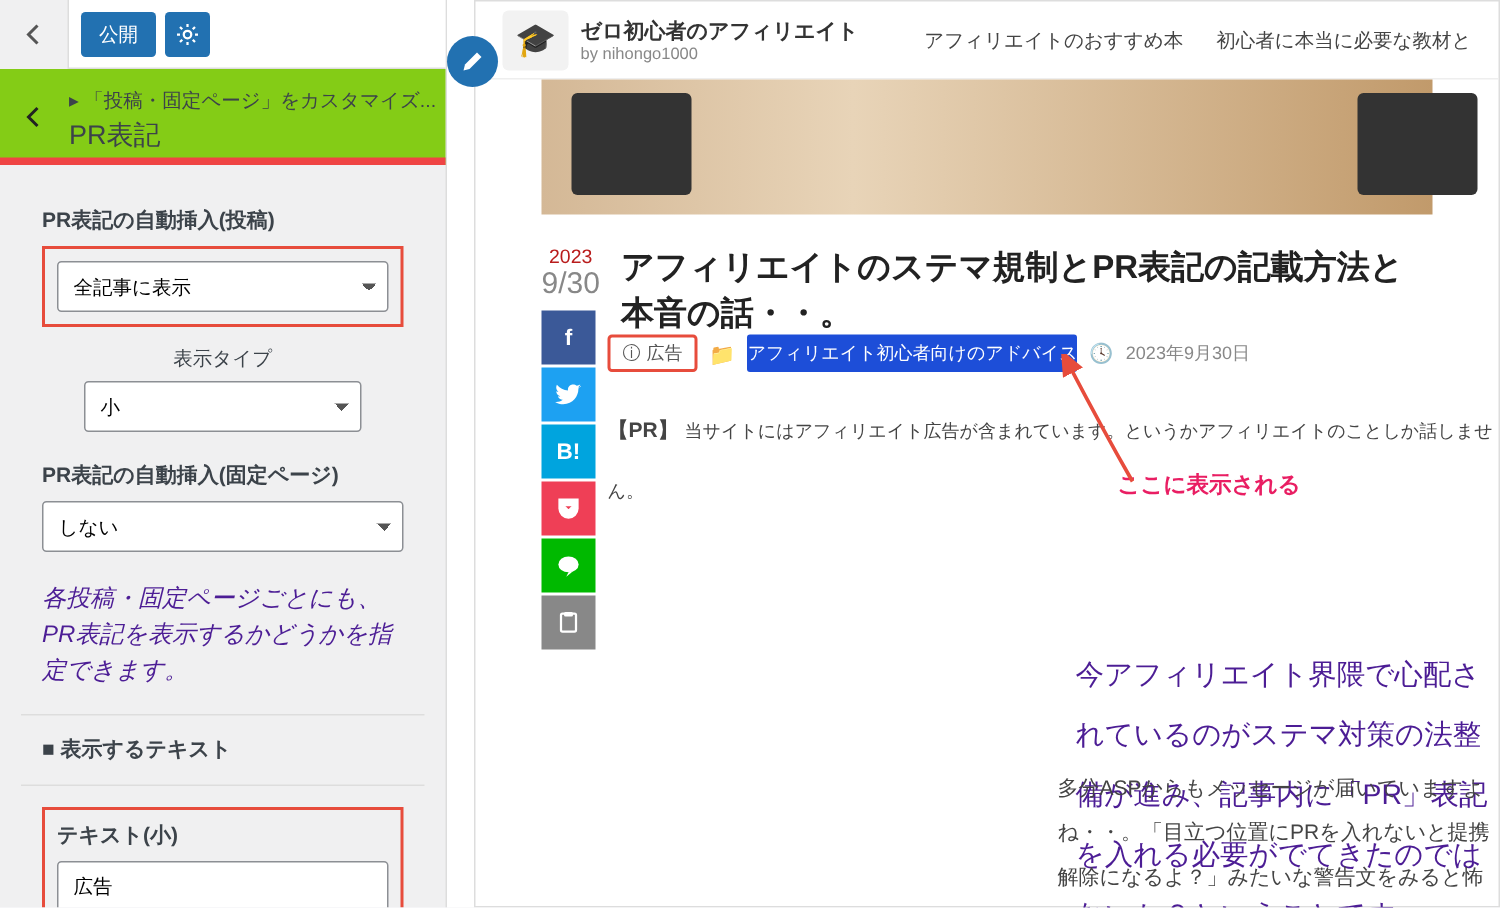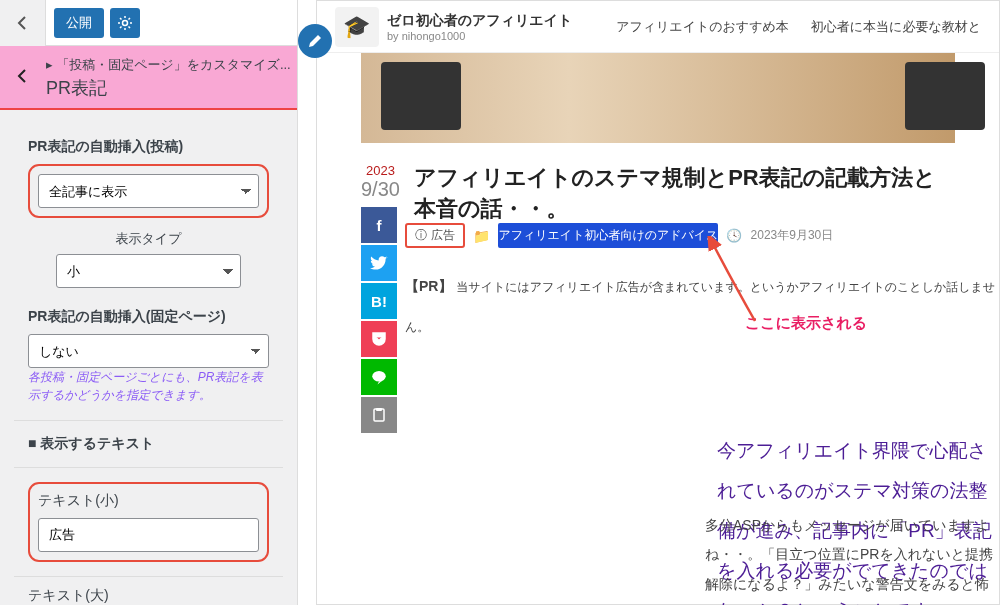--- a/index.html
+++ b/index.html
@@ -5,32 +5,32 @@
 *{margin:0;padding:0;box-sizing:border-box;font-family:"Hiragino Sans","Meiryo",sans-serif}
 body{width:1000px;height:605px;overflow:hidden;background:#f0f0f1;font-size:13px;color:#3c434a;position:relative}
 
 
 .sidebar{width:298px;height:605px;background:#f0f0f1;border-right:1px solid #ddd;position:absolute;left:0;top:0}
 .collapse-bar{width:46px;height:46px;position:absolute;left:0;top:0;display:flex;align-items:center;justify-content:center;border-right:1px solid #ddd}
 .top-bar{position:absolute;left:46px;top:0;right:0;height:46px;background:#fff;display:flex;align-items:center;padding:0 8px;gap:6px;border-bottom:1px solid #ddd}
 .publish-btn{background:#2271b1;color:#fff;border:none;padding:6px 12px;border-radius:3px;font-size:13px}
 .gear-btn{background:#2271b1;color:#fff;border:none;width:30px;height:30px;border-radius:3px;display:flex;align-items:center;justify-content:center}
 
-.breadcrumb-row{position:absolute;left:0;top:46px;right:0;height:64px;background:#f9a8d4;border-bottom:2px solid #ef4444;display:flex;align-items:flex-end;padding:8px 0}
+.breadcrumb-row{position:absolute;left:0;top:46px;right:0;height:64px;background:#84cc16;border-bottom:5px solid #ef4444;display:flex;align-items:flex-start;padding:8px 0}
 .back-btn{width:46px;height:48px;display:flex;align-items:center;justify-content:center;font-size:20px}
 .crumb-text{padding-top:4px;font-size:13px;color:#3c434a}
 .crumb-title{font-size:18px;color:#3c434a;margin-top:2px}
 
 .panel{position:absolute;left:0;top:110px;right:0;bottom:0;overflow:hidden;padding:28px}
 .section-label{font-size:14px;font-weight:bold;margin-bottom:8px}
-.highlight-red{border:2px solid #e74c3c;padding:8px;border-radius:11px;margin-bottom:12px}
+.highlight-red{border:2px solid #e74c3c;padding:8px;border-radius:0;margin-bottom:12px}
 .select{width:100%;height:34px;border:1px solid #8c8f94;background:#fff;border-radius:3px;padding:0 28px 0 10px;font-size:13px;appearance:none;background-image:linear-gradient(45deg,transparent 50%,#555 50%),linear-gradient(135deg,#555 50%,transparent 50%);background-position:right 12px center,right 7px center;background-size:5px 5px;background-repeat:no-repeat}
 .sub-label{font-size:13px;margin:10px 0 6px;text-align:center}
 .sub-select-wrap{padding:0 28px}
-.desc{color:#8b5cf6;font-size:12px;font-style:italic;margin:0 0 16px;line-height:1.5}
+.desc{color:#4c1d95;font-size:16px;font-style:italic;margin:20px 0 16px;line-height:1.5}
 .sep{border-top:1px solid #ddd;margin:10px -14px 14px}
 .heading{font-weight:bold;font-size:14px;margin-bottom:14px}
 .text-input{width:100%;height:34px;border:1px solid #8c8f94;background:#fff;border-radius:3px;padding:0 10px;font-size:13px}
 .bottom-sep{border-top:1px solid #ddd;margin:14px -14px 10px}
 
 
 .preview{position:absolute;left:298px;top:0;right:0;bottom:0;background:#fff}
 .prev-inner{position:absolute;left:18px;top:0;right:0;bottom:0;border:1px solid #ddd;background:#fff}
 .circle-btn{position:absolute;left:0;top:24px;width:34px;height:34px;border-radius:50%;background:#2271b1;color:#fff;display:flex;align-items:center;justify-content:center;z-index:5}
 
@@ -123,21 +123,21 @@
     <select class="select">
       <option>しない</option>
     </select>
     <div class="desc">各投稿・固定ページごとにも、PR表記を表示するかどうかを指定できます。</div>
 
     <div class="sep"></div>
     <div class="heading">■ 表示するテキスト</div>
     <div class="sep"></div>
 
     <div class="highlight-red">
-      <div class="section-label" style="font-weight:normal">テキスト(小)</div>
+      <div class="section-label" style="font-weight:bold">テキスト(小)</div>
       <input class="text-input" value="広告" style="">
     </div>
 
     <div class="bottom-sep"></div>
     <div class="section-label" style="font-weight:normal">テキスト(大)</div>
   </div>
 </div>
 
 <div class="preview">
   <div class="circle-btn">

